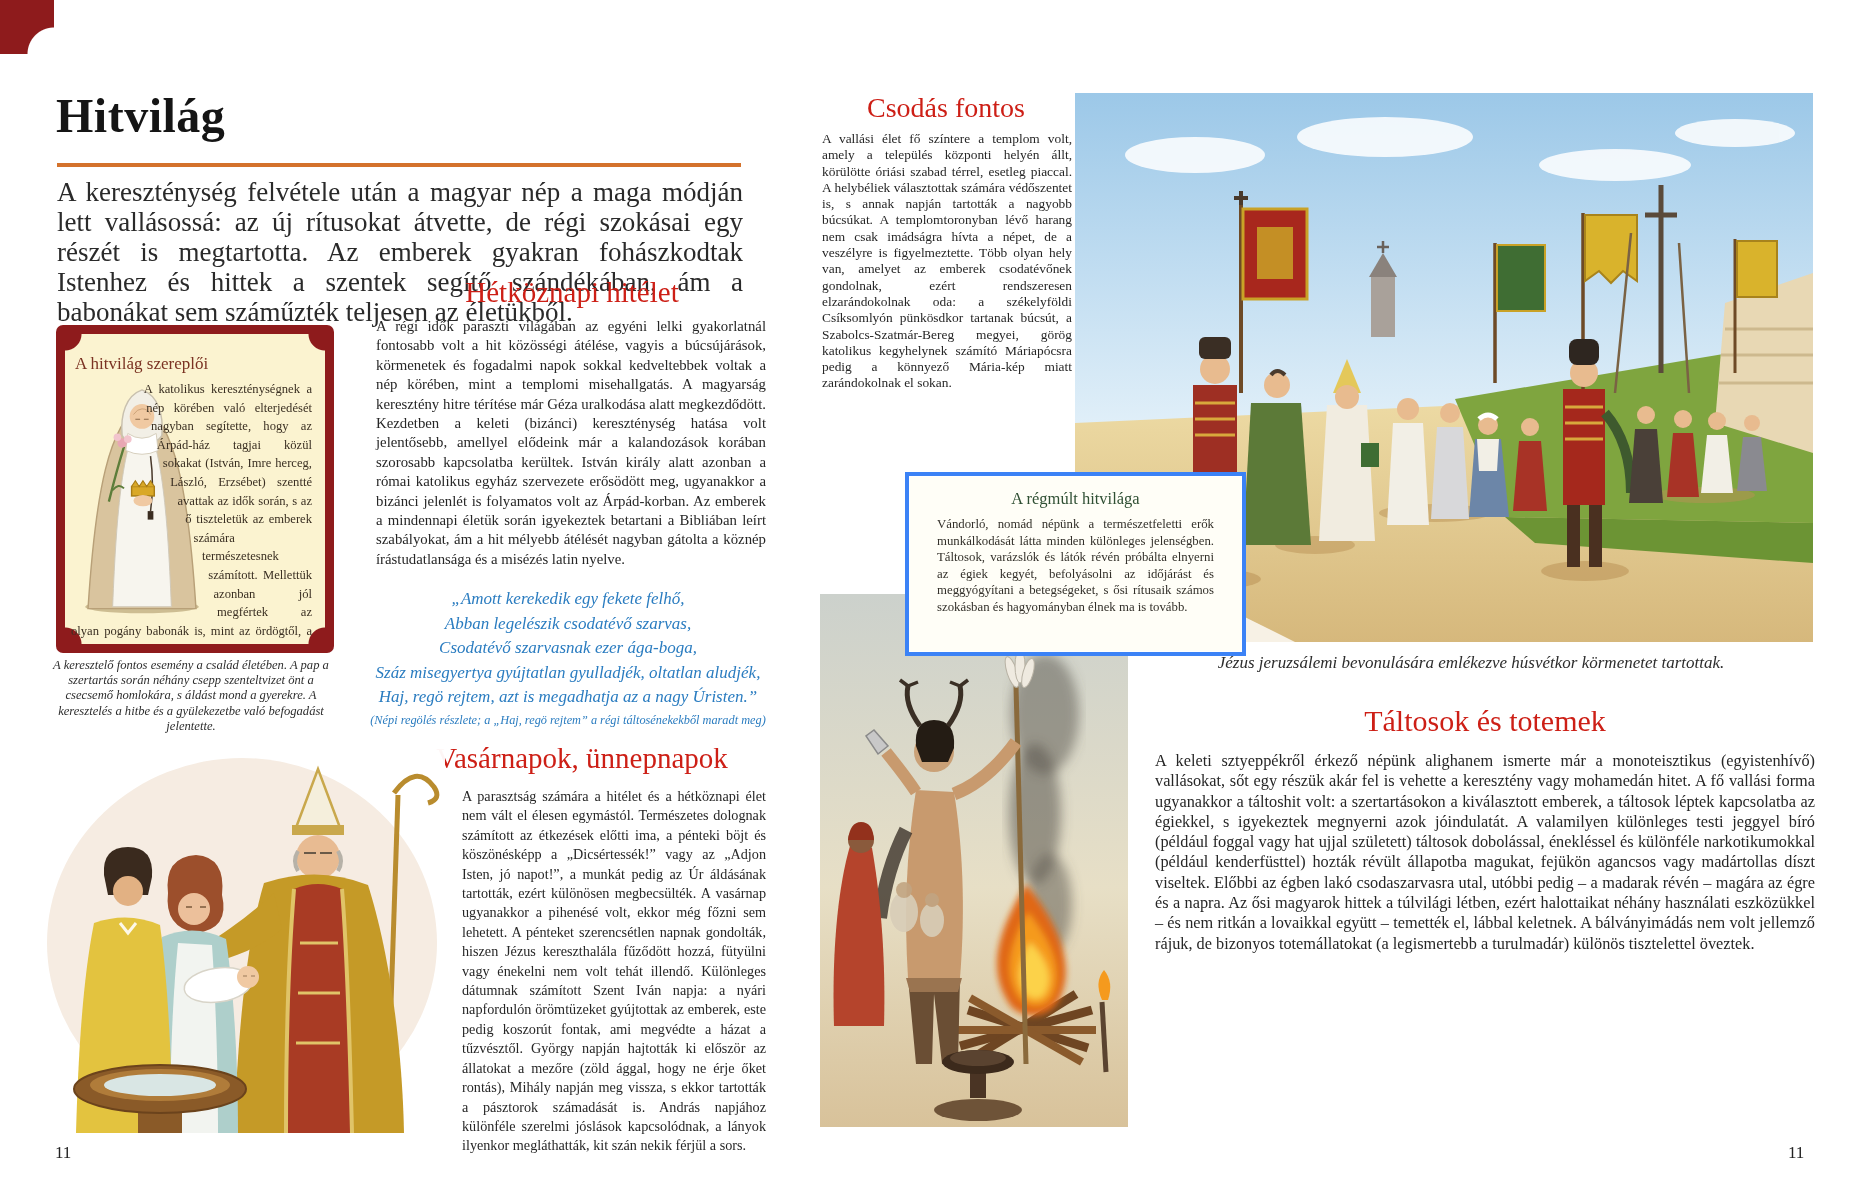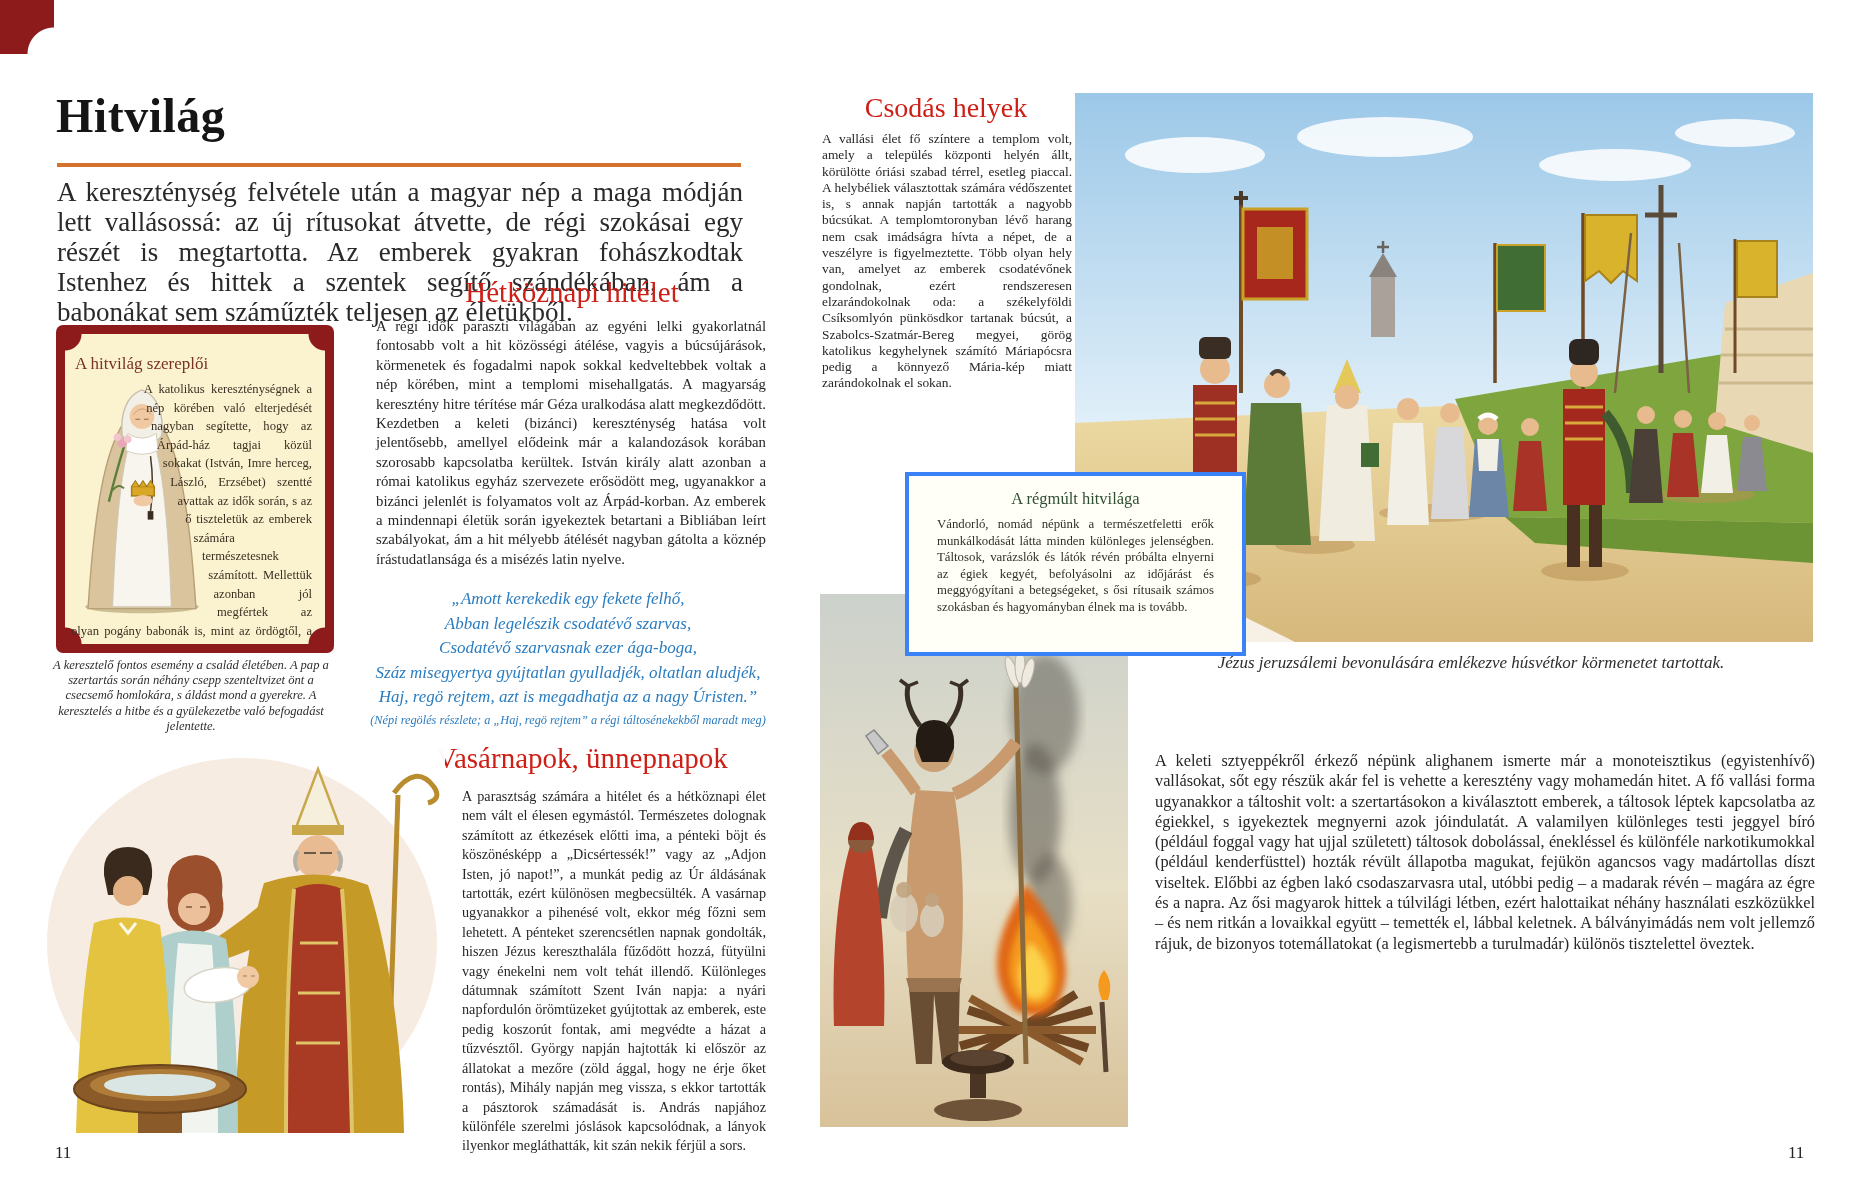--- a/index.html
+++ b/index.html
@@ -162,21 +162,21 @@
     <div class="quote-line">Száz misegyertya gyújtatlan gyulladjék, oltatlan aludjék,</div>
     <div class="quote-line">Haj, regö rejtem, azt is megadhatja az a nagy Úristen.”</div>
     <div class="quote-attr">(Népi regölés részlete; a „Haj, regö rejtem” a régi táltosénekekből maradt meg)</div>
   </div>
 
   <div class="abs h-red h-vasarnapok">Vasárnapok, ünnepnapok</div>
   <div class="abs p-vasarnapok">A parasztság számára a hitélet és a hétköznapi élet nem vált el élesen egymástól. Természetes dolognak számított az étkezések előtti ima, a pénteki böjt és köszönésképp a „Dicsértessék!” vagy az „Adjon Isten, jó napot!”, a munkát pedig az Úr áldásának tartották, ezért különösen megbecsülték. A vasárnap ugyanakkor a pihenésé volt, ekkor még főzni sem lehetett. A pénteket szerencsétlen napnak gondolták, hiszen Jézus kereszthalála fűződött hozzá, fütyülni vagy énekelni nem volt tehát illendő. Különleges dátumnak számított Szent Iván napja: a nyári napfordulón örömtüzeket gyújtottak az emberek, este pedig koszorút fontak, ami megvédte a házat a tűzvésztől. György napján hajtották ki először az állatokat a mezőre (zöld ággal, hogy ne érje őket rontás), Mihály napján meg vissza, s ekkor tartották a pásztorok számadását is. András napjához különféle szerelmi jóslások kapcsolódnak, a lányok ilyenkor megláthatták, kit szán nekik férjül a sors.</div>
 
   <div class="abs page-num pn-left">11</div>
 
-  <div class="abs h-red h-csodas">Csodás helyek</div>
+  <div class="abs h-red h-csodas">Csodás fontos</div>
   <div class="abs p-csodas">A vallási élet fő színtere a templom volt, amely a település központi helyén állt, körülötte óriási szabad térrel, esetleg piaccal. A helybéliek választottak számára védőszentet is, s annak napján tartották a nagyobb búcsúkat. A templomtoronyban lévő harang nem csak imádságra hívta a népet, de a veszélyre is figyelmeztette. Több olyan hely van, amelyet az emberek csodatévőnek gondolnak, ezért rendszeresen elzarándokolnak oda: a székelyföldi Csíksomlyón pünkösdkor tartanak búcsút, a Szabolcs-Szatmár-Bereg megyei, görög katolikus kegyhelynek számító Máriapócsra pedig a könnyező Mária-kép miatt zarándokolnak el sokan.</div>
 
   <div class="abs procession-fig z1">
     <svg class="fig" viewBox="0 0 738 549">
       <defs>
         <linearGradient id="sky" x1="0" y1="0" x2="0" y2="1">
           <stop offset="0" stop-color="#9cc8e8"></stop>
             <stop offset="1" stop-color="#e2f0f9"></stop>
         </linearGradient>
         <linearGradient id="sand" x1="0" y1="0" x2="0" y2="1">
@@ -352,17 +352,18 @@
         <ellipse cx="158" cy="468" rx="36" ry="12" fill="#3c2a1c"></ellipse>
         <ellipse cx="158" cy="464" rx="28" ry="8" fill="#5a4330"></ellipse>
       </g>
       <g>
         <path d="M282,408 L286,478" stroke="#5a4330" stroke-width="5"></path>
         <path d="M282,406 q-8,-18 2,-30 q10,12 4,30 Z" fill="#f59a1e"></path>
       </g>
     </svg>
   </div>
 
+  <div class="abs h-red h-taltosok">Táltosok és totemek</div>
   <div class="abs p-taltosok">A keleti sztyeppékről érkező népünk alighanem ismerte már a monoteisztikus (egyistenhívő) vallásokat, sőt egy részük akár fel is vehette a keresztény vagy mohamedán hitet. A fő vallási forma ugyanakkor a táltoshit volt: a szertartásokon a kiválasztott emberek, a táltosok léptek kapcsolatba az égiekkel, s igyekeztek megnyerni azok jóindulatát. A valamilyen különleges testi jeggyel bíró (például foggal vagy hat ujjal született) táltosok dobolással, énekléssel és különféle narkotikumokkal (például kenderfüsttel) hozták révült állapotba magukat, fejükön agancsos vagy madártollas díszt viseltek. Előbbi az égben lakó csodaszarvasra utal, utóbbi pedig – a madarak révén – magára az égre és a napra. Az ősi magyarok hittek a túlvilági létben, ezért halottaikat néhány használati eszközükkel – és nem ritkán a lovaikkal együtt – temették el, lábbal keletnek. A bálványimádás nem volt jellemző rájuk, de bizonyos totemállatokat (a legismertebb a turulmadár) különös tisztelettel öveztek.</div>
 
   <div class="abs page-num pn-right">11</div>
 
 </div>
 
 </body></html>

